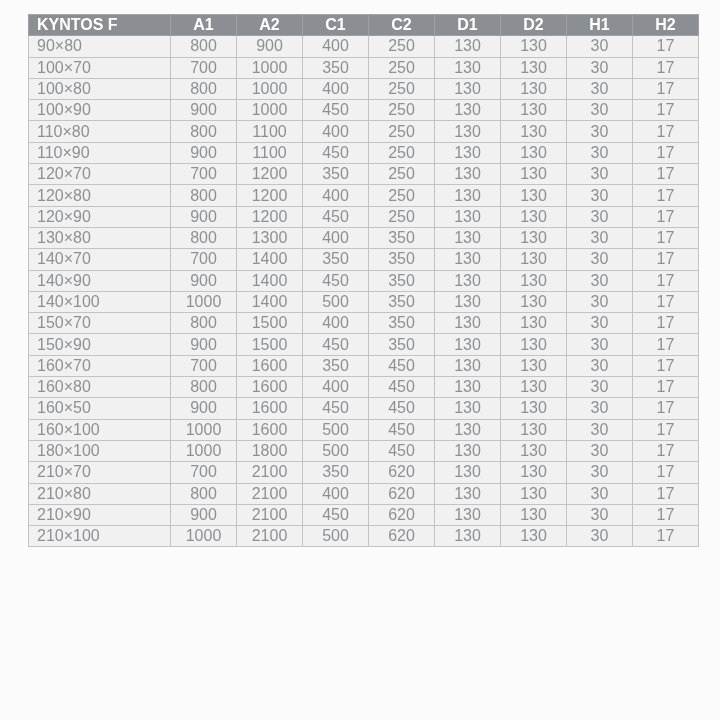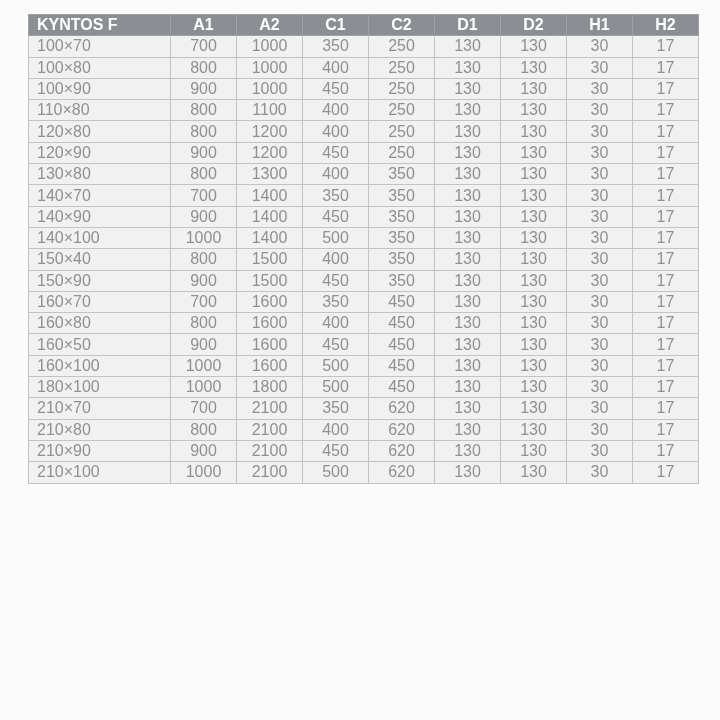--- a/index.html
+++ b/index.html
@@ -82,20 +82,31 @@
           <th>C1</th>
           <th>C2</th>
           <th>D1</th>
           <th>D2</th>
           <th>H1</th>
           <th>H2</th>
         </tr>
     </thead>
     <tbody id="table-body">
         <tr>
+          <td class="first-col">90×80</td>
+          <td>800</td>
+          <td>900</td>
+          <td>400</td>
+          <td>250</td>
+          <td>130</td>
+          <td>130</td>
+          <td>30</td>
+          <td>17</td>
+        </tr>
+        <tr>
           <td class="first-col">100×70</td>
           <td>700</td>
           <td>1000</td>
           <td>350</td>
           <td>250</td>
           <td>130</td>
           <td>130</td>
           <td>30</td>
           <td>17</td>
         </tr>
@@ -119,20 +130,42 @@
           <td>130</td>
           <td>130</td>
           <td>30</td>
           <td>17</td>
         </tr>
         <tr>
           <td class="first-col">110×80</td>
           <td>800</td>
           <td>1100</td>
           <td>400</td>
+          <td>250</td>
+          <td>130</td>
+          <td>130</td>
+          <td>30</td>
+          <td>17</td>
+        </tr>
+        <tr>
+          <td class="first-col">110×90</td>
+          <td>900</td>
+          <td>1100</td>
+          <td>450</td>
+          <td>250</td>
+          <td>130</td>
+          <td>130</td>
+          <td>30</td>
+          <td>17</td>
+        </tr>
+        <tr>
+          <td class="first-col">120×70</td>
+          <td>700</td>
+          <td>1200</td>
+          <td>350</td>
           <td>250</td>
           <td>130</td>
           <td>130</td>
           <td>30</td>
           <td>17</td>
         </tr>
         <tr>
           <td class="first-col">120×80</td>
           <td>800</td>
           <td>1200</td>
@@ -192,21 +225,21 @@
           <td>1000</td>
           <td>1400</td>
           <td>500</td>
           <td>350</td>
           <td>130</td>
           <td>130</td>
           <td>30</td>
           <td>17</td>
         </tr>
         <tr>
-          <td class="first-col">150×40</td>
+          <td class="first-col">150×70</td>
           <td>800</td>
           <td>1500</td>
           <td>400</td>
           <td>350</td>
           <td>130</td>
           <td>130</td>
           <td>30</td>
           <td>17</td>
         </tr>
         <tr>

